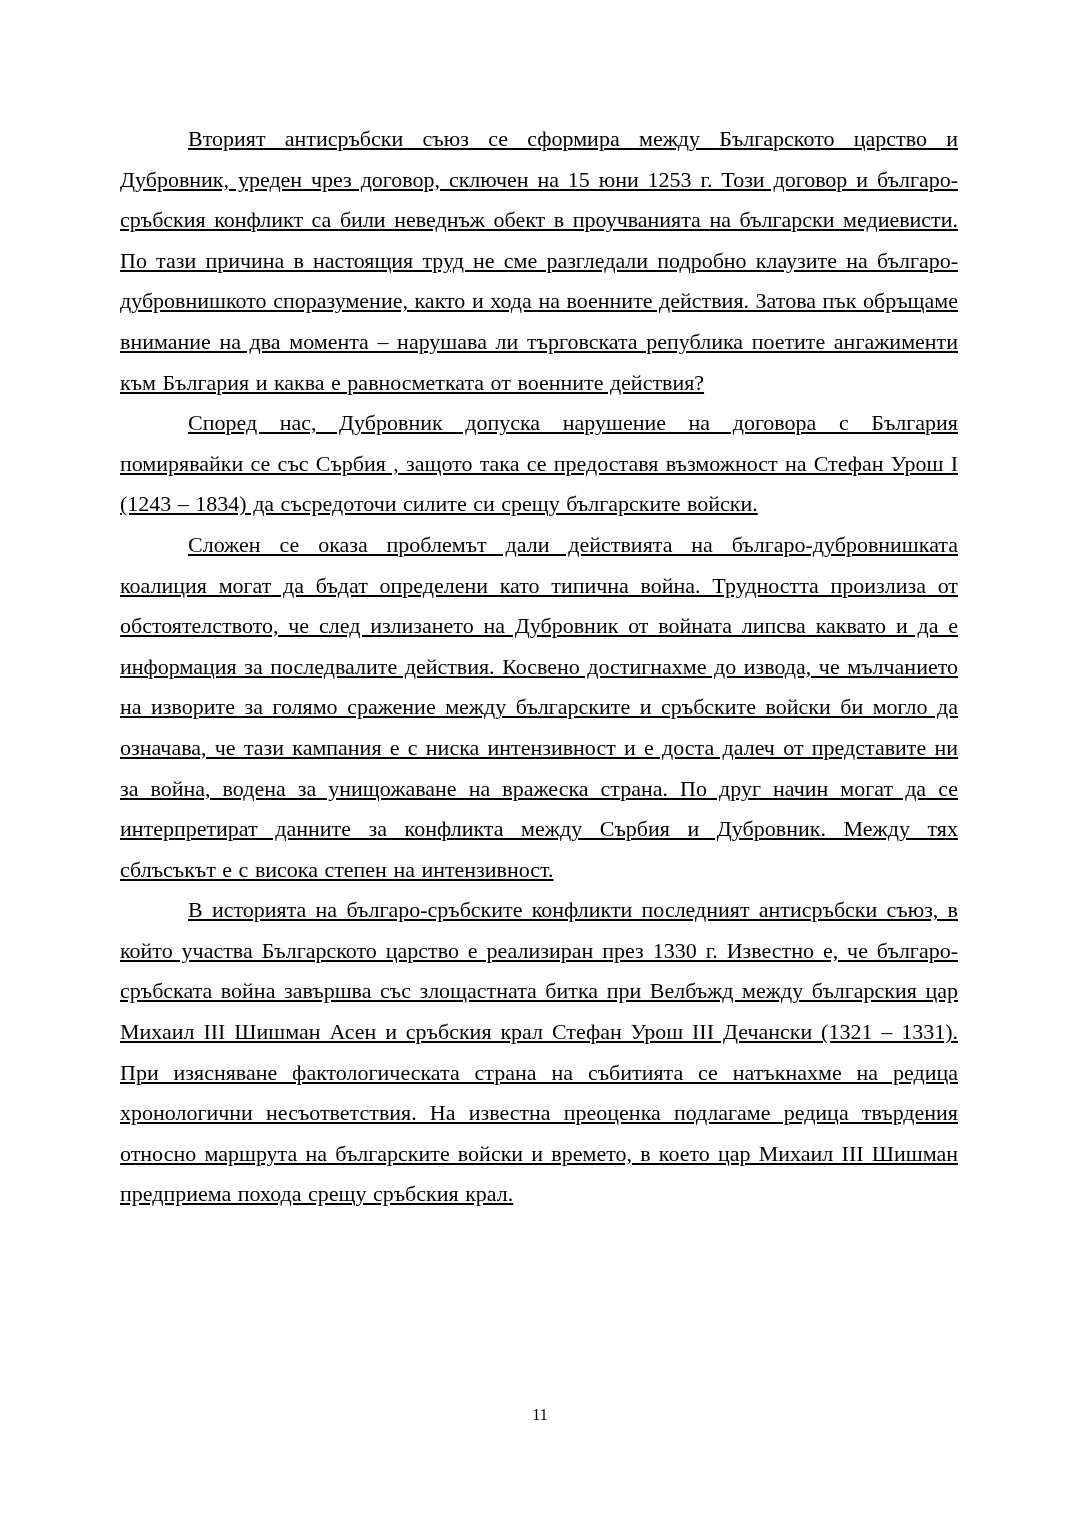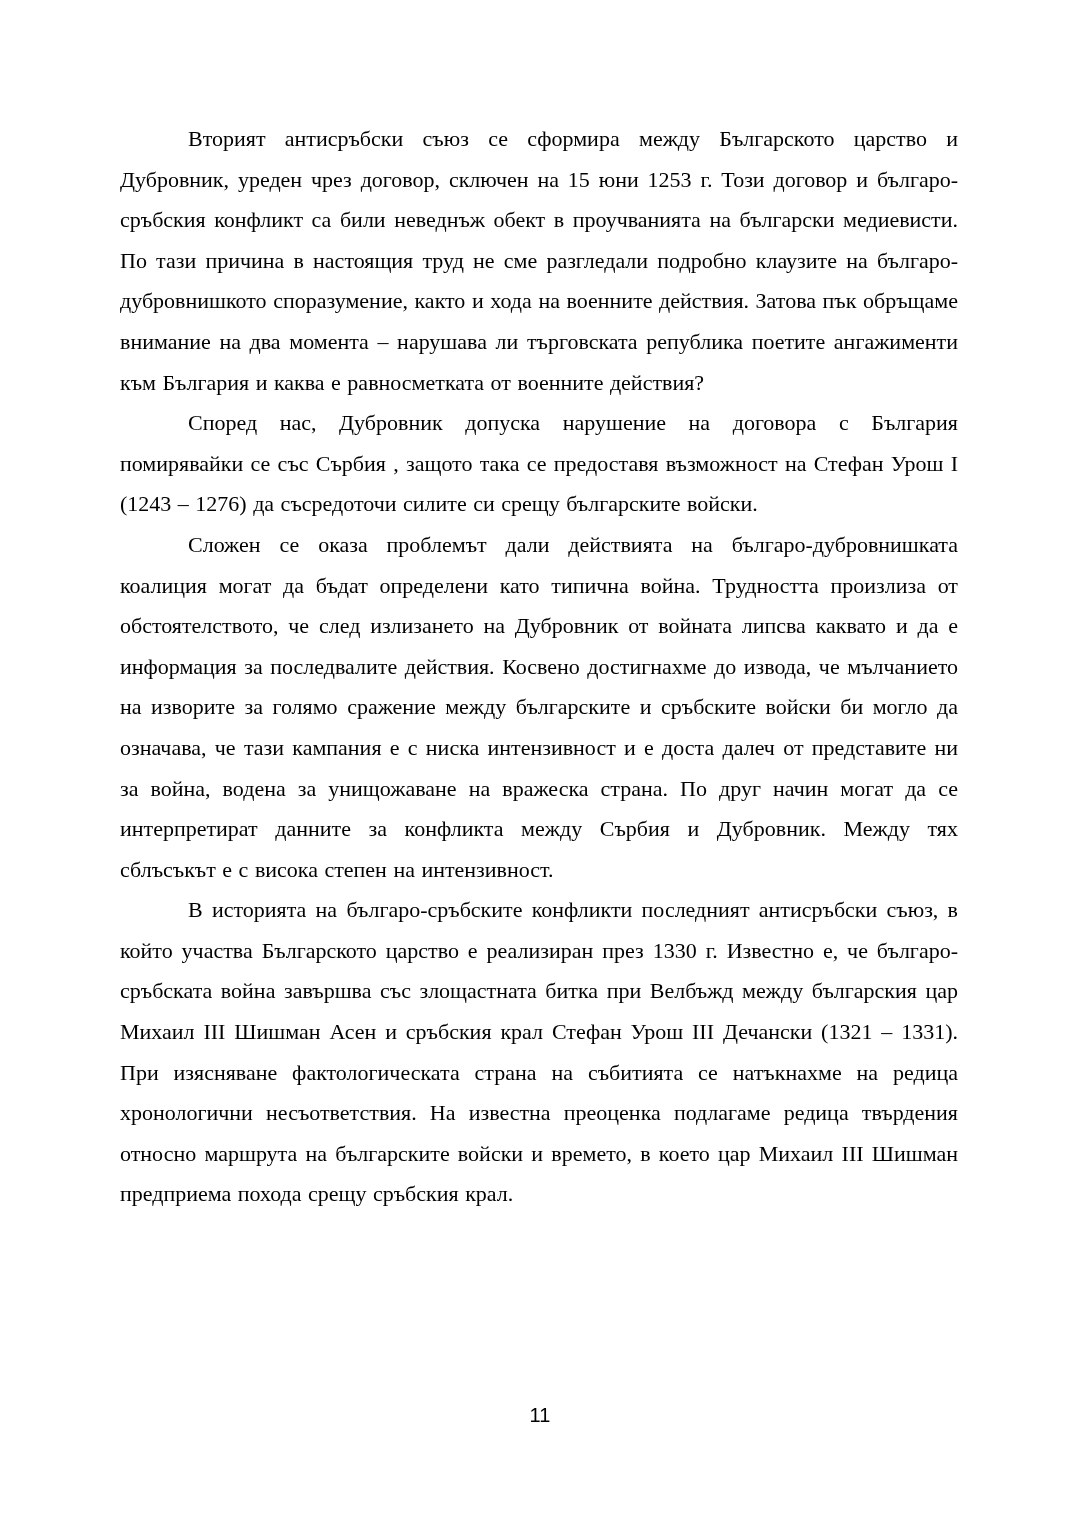--- a/index.html
+++ b/index.html
@@ -17,53 +17,54 @@
     position: absolute;
     inset: 0;
     background: #ffffff;
   }
   .page-content {
     position: absolute;
     top: 119px;
     left: 120px;
     width: 838px;
     color: #000000;
+    text-decoration: underline;
   }
   .body-paragraph {
     font-family: "Liberation Serif", "DejaVu Serif", serif;
     font-size: 22px;
     line-height: 40.6px;
     text-align: justify;
     text-indent: 68px;
     color: #000000;
     word-spacing: 1px;
   }
   .body-paragraph.continues {
     
     text-align-last: justify;
   }
   .page-number {
     position: absolute;
     top: 1403px;
     left: 0;
     width: 1080px;
     text-align: center;
-    font-family: Liberation Sans, sans-serif;
-    font-size: 20px;
+    font-family: Liberation Serif, serif;
+    font-size: 16px;
     line-height: 24px;
     color: #000000;
   }
 </style>
 </head>
 <body>
 
 <div class="page">
 
   <div class="page-content">
     <p class="body-paragraph">Вторият антисръбски съюз се сформира между Българското царство и Дубровник, уреден чрез договор, сключен на 15 юни 1253 г. Този договор и българо-сръбския конфликт са били неведнъж обект в проучванията на български медиевисти. По тази причина в настоящия труд не сме разгледали подробно клаузите на българо-дубровнишкото споразумение, както и хода на военните действия. Затова пък обръщаме внимание на два момента – нарушава ли търговската република поетите ангажименти към България и каква е равносметката от военните действия?</p>
-    <p class="body-paragraph">Според нас, Дубровник допуска нарушение на договора с България помирявайки се със Сърбия , защото така се предоставя възможност  на Стефан Урош I (1243 – 1276) да  съсредоточи силите си  срещу българските войски.</p>
+    <p class="body-paragraph">Според нас, Дубровник допуска нарушение на договора с България помирявайки се със Сърбия , защото така се предоставя възможност  на Стефан Урош I (1243 – 1834) да  съсредоточи силите си  срещу българските войски.</p>
     <p class="body-paragraph">Сложен се оказа проблемът дали действията на българо-дубровнишката коалиция могат да бъдат определени като типична война. Трудността произлиза от обстоятелството, че след излизането на Дубровник от войната  липсва каквато и да е информация за последвалите действия. Косвено достигнахме до извода, че мълчанието на изворите за голямо сражение между българските и сръбските войски  би могло да означава, че тази кампания е с ниска интензивност и е доста далеч от представите ни за война, водена за унищожаване на вражеска страна. По друг начин могат да се интерпретират данните за  конфликта между Сърбия и Дубровник. Между тях сблъсъкът е с висока степен на интензивност.</p>
     <p class="body-paragraph">В историята на българо-сръбските конфликти последният антисръбски съюз, в който участва Българското царство е реализиран през 1330 г.  Известно е, че българо-сръбската война завършва със злощастната битка при Велбъжд между българския цар Михаил III Шишман Асен и сръбския крал Стефан Урош III Дечански (1321 – 1331). При изясняване фактологическата страна на събитията се натъкнахме на редица хронологични несъответствия.  На известна преоценка подлагаме редица твърдения относно маршрута на българските войски и времето, в което цар Михаил III Шишман предприема похода срещу сръбския крал.</p>
   </div>
 
   <div class="page-number">11</div>
 
 </div>
 
 </body></html>

